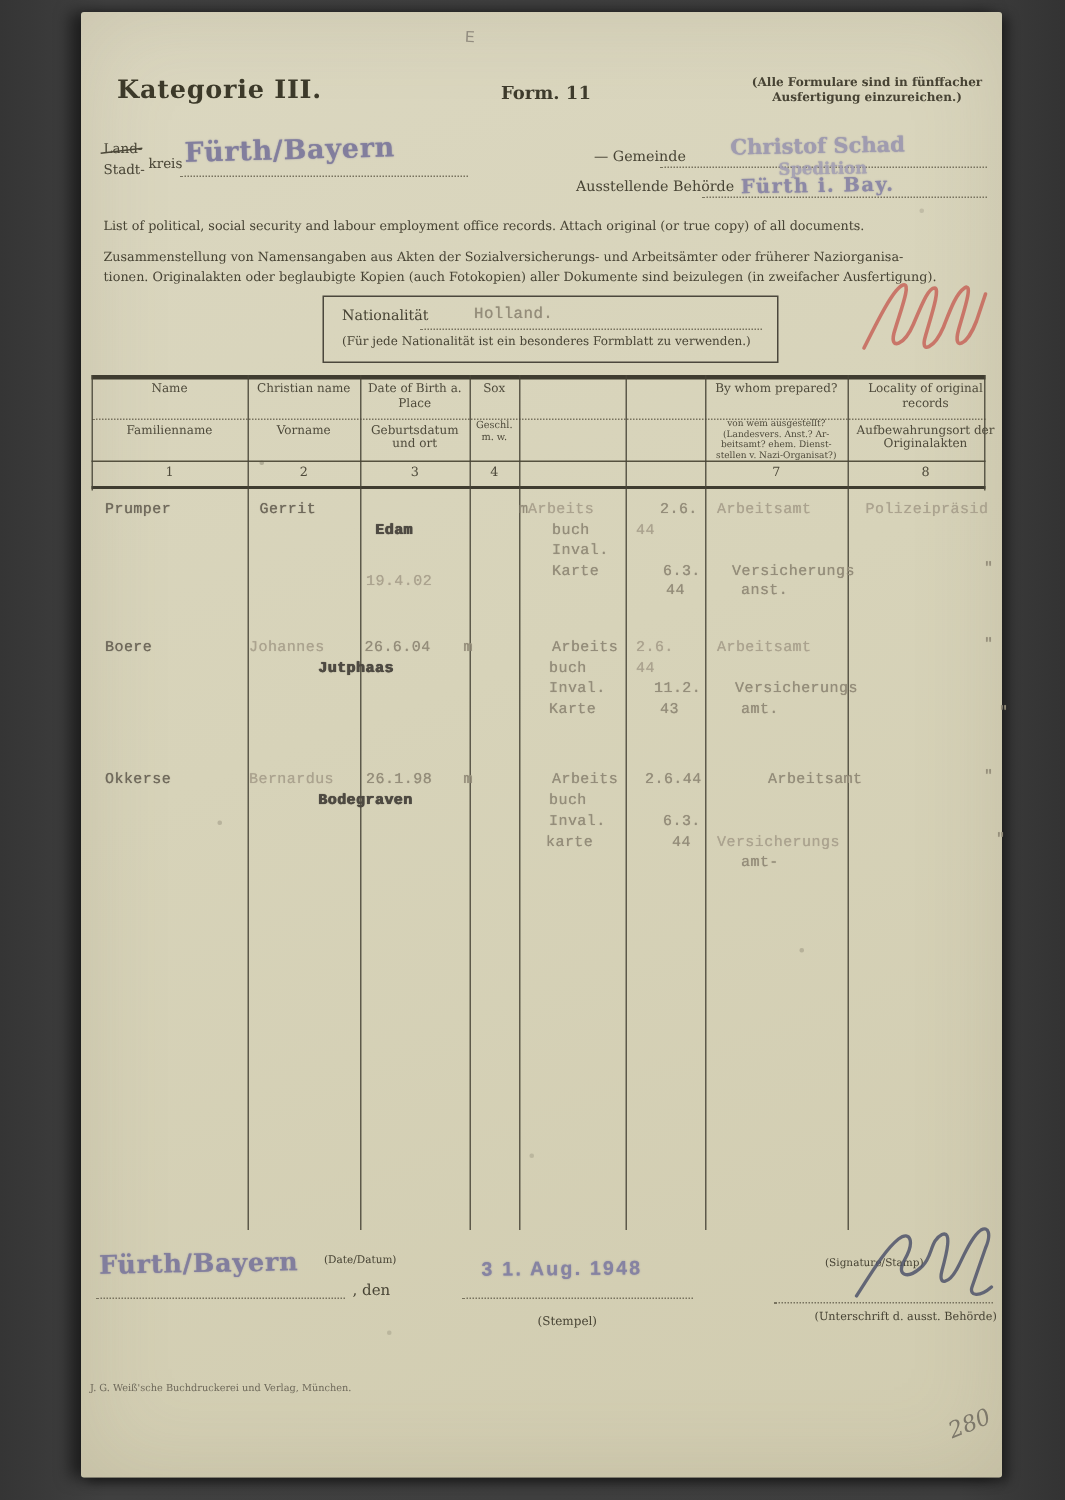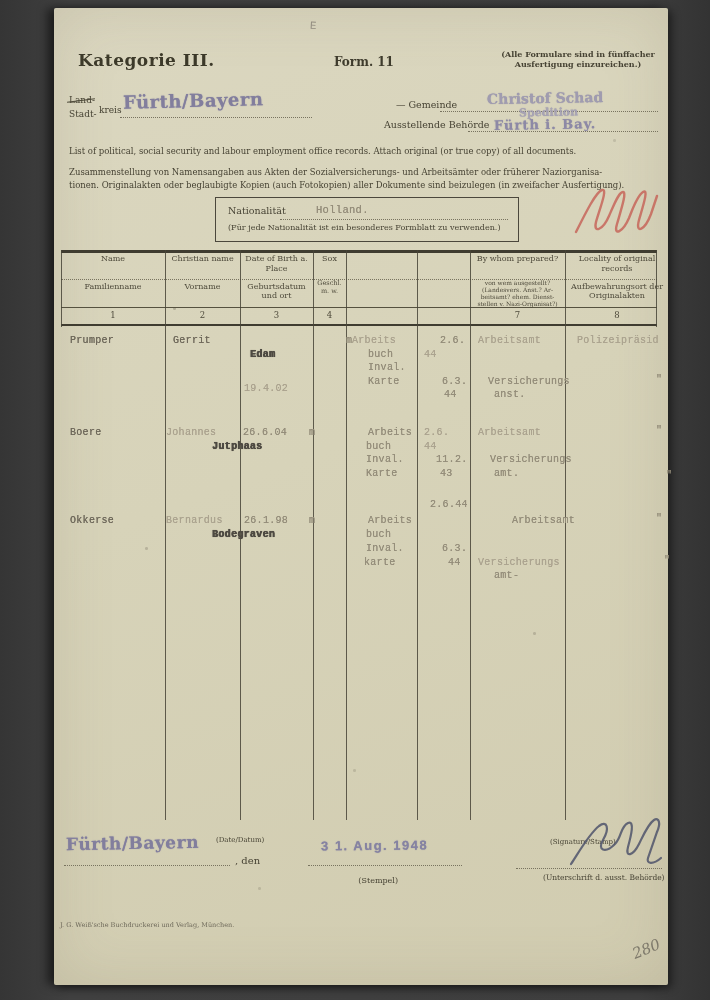--- a/index.html
+++ b/index.html
@@ -159,21 +159,21 @@
           <span class="typed c-f" style="left: 589px; top: 220px;">"</span>
           <span class="typed c-m" style="left: 9px; top: 265px;">Okkerse</span>
           <span class="typed c-v" style="left: 105px; top: 265px;">Bernardus</span>
           <span class="typed c-f" style="left: 167px; top: 265px;">26.1.98</span>
           <span class="typed c-f" style="left: 232px; top: 265px;">m</span>
           <span class="typed c-d" style="left: 151px; top: 279px;">Bodegraven</span>
           <span class="typed c-f" style="left: 291px; top: 265px;">Arbeits</span>
           <span class="typed c-f" style="left: 289px; top: 279px;">buch</span>
           <span class="typed c-f" style="left: 289px; top: 293px;">Inval.</span>
           <span class="typed c-f" style="left: 287px; top: 307px;">karte</span>
-          <span class="typed c-f" style="left: 353px; top: 249px; text-align: center;">2.6.44</span>
+          <span class="typed c-f" style="left: 353px; top: 265px; text-align: center;">2.6.44</span>
           <span class="typed c-f" style="left: 365px; top: 293px;">6.3.</span>
           <span class="typed c-f" style="left: 371px; top: 307px;">44</span>
           <span class="typed c-f" style="left: 435px; top: 265px;">Arbeitsamt</span>
           <span class="typed c-v" style="left: 417px; top: 307px;">Versicherungs</span>
           <span class="typed c-f" style="left: 417px; top: 320px;">amt-</span>
           <span class="typed c-f" style="left: 579px; top: 263px;">"</span>
           <span class="typed c-f" style="left: 587px; top: 305px;">"</span>
         </div>
   </div>
 

